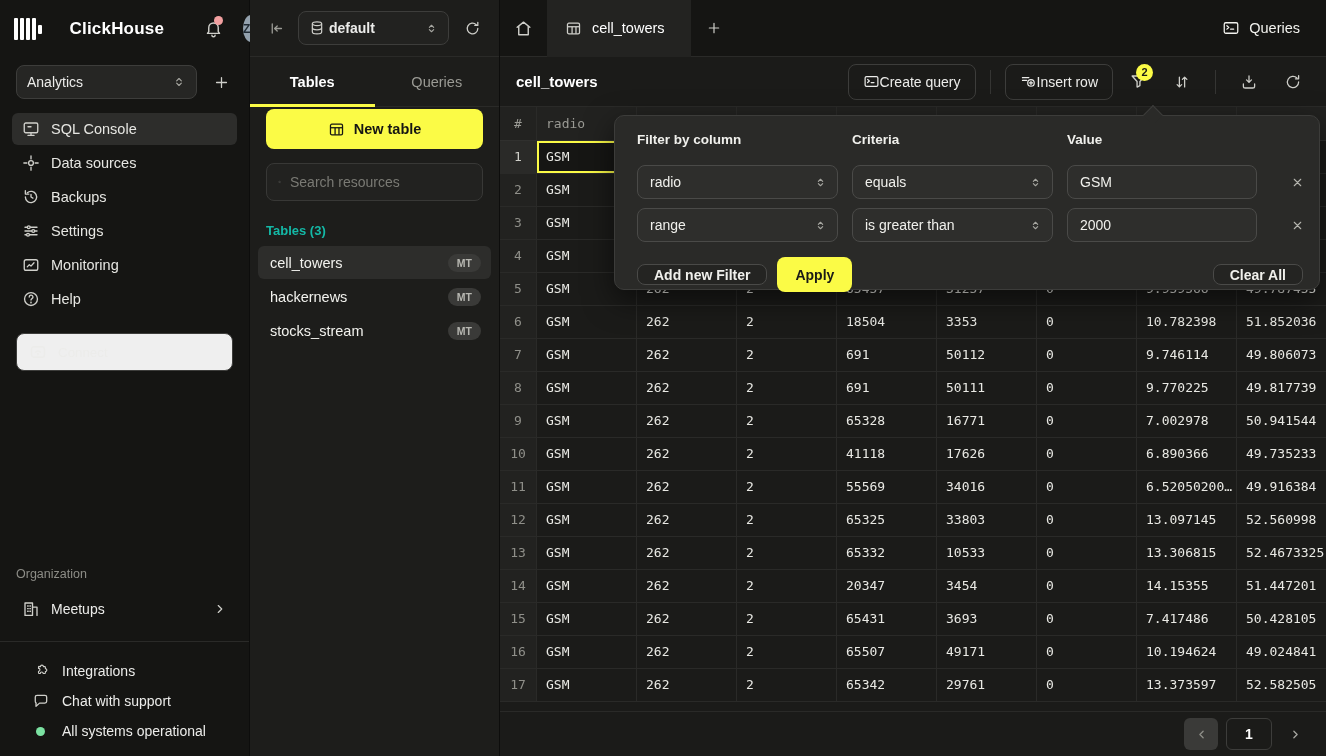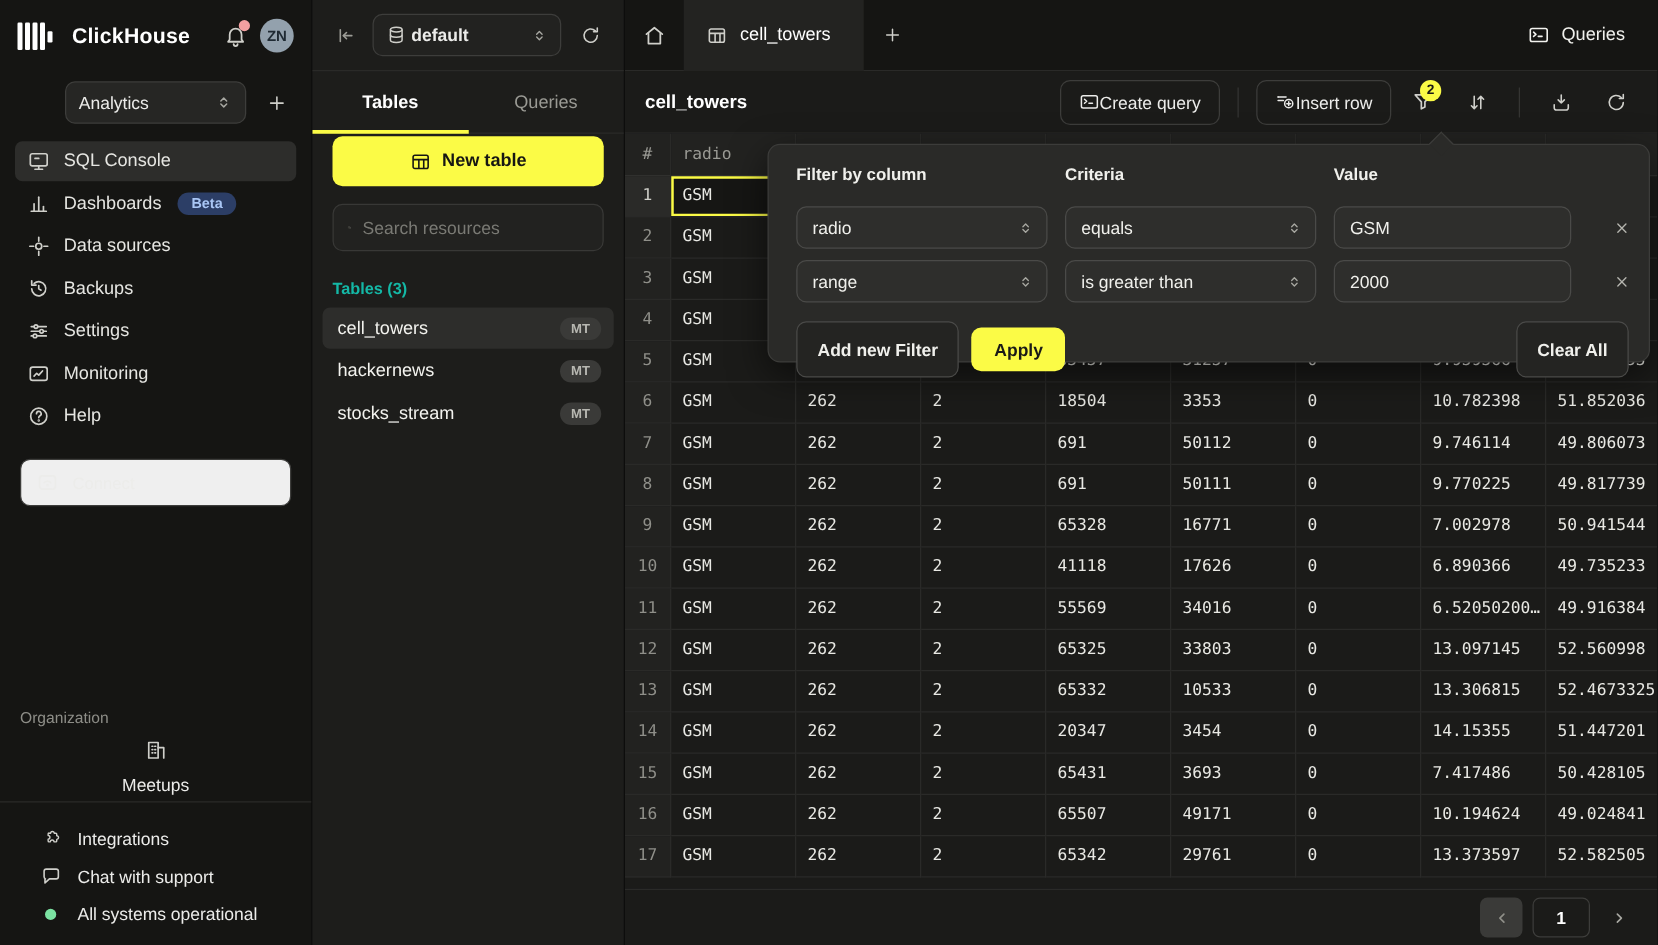--- a/index.html
+++ b/index.html
@@ -3,43 +3,43 @@
 <meta charset="utf-8">
 <style>
   * { margin:0; padding:0; box-sizing:border-box; }
   html,body { width:1326px; height:756px; overflow:hidden; background:#111; }
   body { font-family:"Liberation Sans","DejaVu Sans",sans-serif; color:#ececea; font-size:14px; }
   .app { position:relative; display:flex; width:1326px; height:756px; background:#1b1b19; }
   svg.ic { display:block; }
 
   
   .sidebar { width:250px; background:#151513; display:flex; flex-direction:column; flex-shrink:0; border-right:1px solid #0d0d0c; }
-  .sb-head { height:57px; display:flex; align-items:center; padding:4px 14px; gap:8px; }
+  .sb-head { height:57px; display:flex; align-items:center; padding:4px 14px; gap:20px; }
   .logo { display:flex; align-items:flex-end; gap:2.5px; height:22px; margin-right:8px; }
   .logo .bar { width:3.5px; height:22px; background:#fff; border-radius:1px; }
   .logo .bar.short { height:9px; margin-bottom:6px; }
   .brand { font-size:17px; font-weight:700; color:#fff; letter-spacing:.2px; }
   .sb-head .spacer, .flex-spacer { flex:1; }
   .bell-wrap { position:relative; width:24px; height:24px; display:flex; align-items:center; justify-content:center; color:#cfcfca; }
   .bell-dot { position:absolute; top:-1px; right:0; width:9px; height:9px; border-radius:50%; background:#f2a0a0; }
   .avatar { width:27px; height:27px; border-radius:50%; background:#93a1ad; color:#1f2a33; font-size:12px; font-weight:700; display:flex; align-items:center; justify-content:center; }
   .ws-row { display:flex; align-items:center; gap:12px; padding:8px 16px 14px; }
-  .ws-select { flex:1; height:34px; background:#262624; border:1px solid #3d3d3b; border-radius:8px; display:flex; align-items:center; padding:0 10px; gap:8px; color:#ececea;margin-left:36px; }
+  .ws-select { flex:1; height:34px; background:#262624; border:1px solid #3d3d3b; border-radius:8px; display:flex; align-items:center; padding:0 10px; gap:8px; color:#ececea; }
   .ws-select .lbl { flex:1; font-size:14px; }
   .chev-ud { color:#a7a7a1; }
   .plus-btn { color:#cfcfca; width:24px; height:24px; display:flex; align-items:center; justify-content:center; }
   .nav { display:flex; flex-direction:column; gap:2px; padding:0 12px; }
   .nav-item { height:32px; display:flex; align-items:center; gap:11px; padding:0 10px; border-radius:6px; color:#e6e6e2; cursor:pointer; }
   .nav-item .icon { width:18px; color:#cfcfca; display:flex; }
   .nav-item.active { background:#2d2d2b; }
   .nav-item .label { font-size:14.5px; }
   .badge-beta { margin-left:2px; background:#2c3e66; color:#a9c6f5; font-size:11.5px; font-weight:600; padding:3px 11px; border-radius:11px; }
   .connect-btn { margin:18px 16px 0; height:38px; border:1px solid #3d3d3b; border-radius:8px; display:flex; align-items:center; gap:11px; padding:0 12px; color:#ececea; cursor:pointer; }
   .org-label { padding:0 16px; font-size:12.5px; color:#8d8d87; margin-bottom:10px; }
-  .meetups { height:36px; display:flex; align-items:center; gap:11px; padding:0 10px; margin:0 12px 14px; border-radius:6px; color:#ececea; cursor:pointer;flex-direction:column; }
+  .meetups { height:36px; display:flex; align-items:center; gap:11px; padding:0 10px; margin:0 12px 14px; border-radius:6px; color:#ececea; cursor:pointer; }
   .meetups .icon { width:18px; color:#cfcfca; display:flex; }
   .sb-bottom { border-top:1px solid #2a2a28; padding:14px 0 10px; }
   .sb-bottom .b-item { height:30px; display:flex; align-items:center; gap:12px; padding:0 16px 0 32px; color:#ececea; font-size:14px; cursor:pointer; }
   .sb-bottom .b-item .icon { width:18px; color:#cfcfca; display:flex; }
   .status-dot { width:9px; height:9px; border-radius:50%; background:#7be2a2; margin:0 5px 0 4px; }
 
   
   .rpanel { width:250px; background:#1d1d1b; display:flex; flex-direction:column; flex-shrink:0; border-right:1px solid #0d0d0c; }
   .rp-head { height:57px; display:flex; align-items:center; padding:0 14px; gap:10px; border-bottom:1px solid #2a2a28; }
   .collapse-btn { color:#9c9c96; width:24px; height:24px; display:flex; align-items:center; justify-content:center; }
@@ -98,21 +98,21 @@
   
   .fpopup { position:absolute; left:614px; top:115px; width:706px; height:175px; background:#2a2a28; border:1px solid #3c3c3a; border-radius:10px; box-shadow:0 10px 30px rgba(0,0,0,.55); z-index:30; padding:16px 20px 0 22px; }
   .fpopup .caret { position:absolute; top:-8px; left:531px; width:14px; height:14px; background:#2a2a28; border-left:1px solid #3c3c3a; border-top:1px solid #3c3c3a; transform:rotate(45deg); }
   .frow { display:grid; grid-template-columns:201px 201px 190px 1fr; column-gap:14px; align-items:center; margin-bottom:9px; }
   .flabel { font-size:13.5px; font-weight:700; color:#f0f0ec; margin-bottom:9px; }
   .fselect { height:34px; border:1px solid #4a4a48; border-radius:8px; background:#2e2e2c; display:flex; align-items:center; padding:0 10px 0 12px; color:#f0f0ec; cursor:pointer; }
   .fselect .lbl { flex:1; font-size:14px; }
   .finput { height:34px; border:1px solid #4a4a48; border-radius:8px; background:#2e2e2c; color:#f0f0ec; font-size:14px; padding:0 12px; outline:none; font-family:inherit; width:190px; }
   .fclose { width:28px; height:28px; display:flex; align-items:center; justify-content:center; color:#b5b5af; background:none; border:none; cursor:pointer; justify-self:start; margin-left:12px; }
   .fbtns { display:flex; align-items:center; gap:10px; margin-top:15px; }
-  .btn-dark { height:45px; border:1px solid #4a4a48; border-radius:8px; background:#242422; color:#f0f0ec; font-size:14px; font-weight:600; padding:0 16px; cursor:pointer; font-family:inherit; }
+  .btn-dark { height:21px; border:1px solid #4a4a48; border-radius:8px; background:#242422; color:#f0f0ec; font-size:14px; font-weight:600; padding:0 16px; cursor:pointer; font-family:inherit; }
   .btn-apply { height:35px; border:none; border-radius:8px; background:#fbfb46; color:#1a1a17; font-size:14px; font-weight:600; padding:0 18px; cursor:pointer; font-family:inherit; }
   .btn-clear { margin-left:auto; margin-right:-4px; }
 </style>
 </head>
 <body>
 
 <div class="app">
 
   <aside class="sidebar">
     <div class="sb-head">
@@ -154,32 +154,20 @@
       <div class="nav-item active">
         <span class="icon">
             <svg class="ic" width="18" height="18" viewBox="0 0 24 24" fill="none" stroke="currentColor" stroke-width="1.8" stroke-linecap="round" stroke-linejoin="round">
               <rect x="3" y="4" width="18" height="13" rx="2"></rect>
               <path d="M12 17v3.5"></path>
               <path d="M8 20.5h8"></path>
               <path d="M8 9h4"></path>
             </svg>
           </span>
         <span class="label">SQL Console</span>
-      </div>
-      <div class="nav-item">
-        <span class="icon">
-            <svg class="ic" width="18" height="18" viewBox="0 0 24 24" fill="none" stroke="currentColor" stroke-width="1.8" stroke-linecap="round">
-              <path d="M4 20h16"></path>
-              <path d="M7 20v-8"></path>
-              <path d="M12 20V5"></path>
-              <path d="M17 20v-5"></path>
-            </svg>
-          </span>
-        <span class="label">Dashboards</span>
-        <span class="badge-beta">Beta</span>
       </div>
       <div class="nav-item">
         <span class="icon">
             <svg class="ic" width="18" height="18" viewBox="0 0 24 24" fill="none" stroke="currentColor" stroke-width="1.8" stroke-linecap="round">
               <circle cx="12" cy="12" r="3.2"></circle>
               <path d="M12 2.5v4M12 17.5v4M2.5 12h4M17.5 12h4"></path>
             </svg>
           </span>
         <span class="label">Data sources</span>
       </div>

